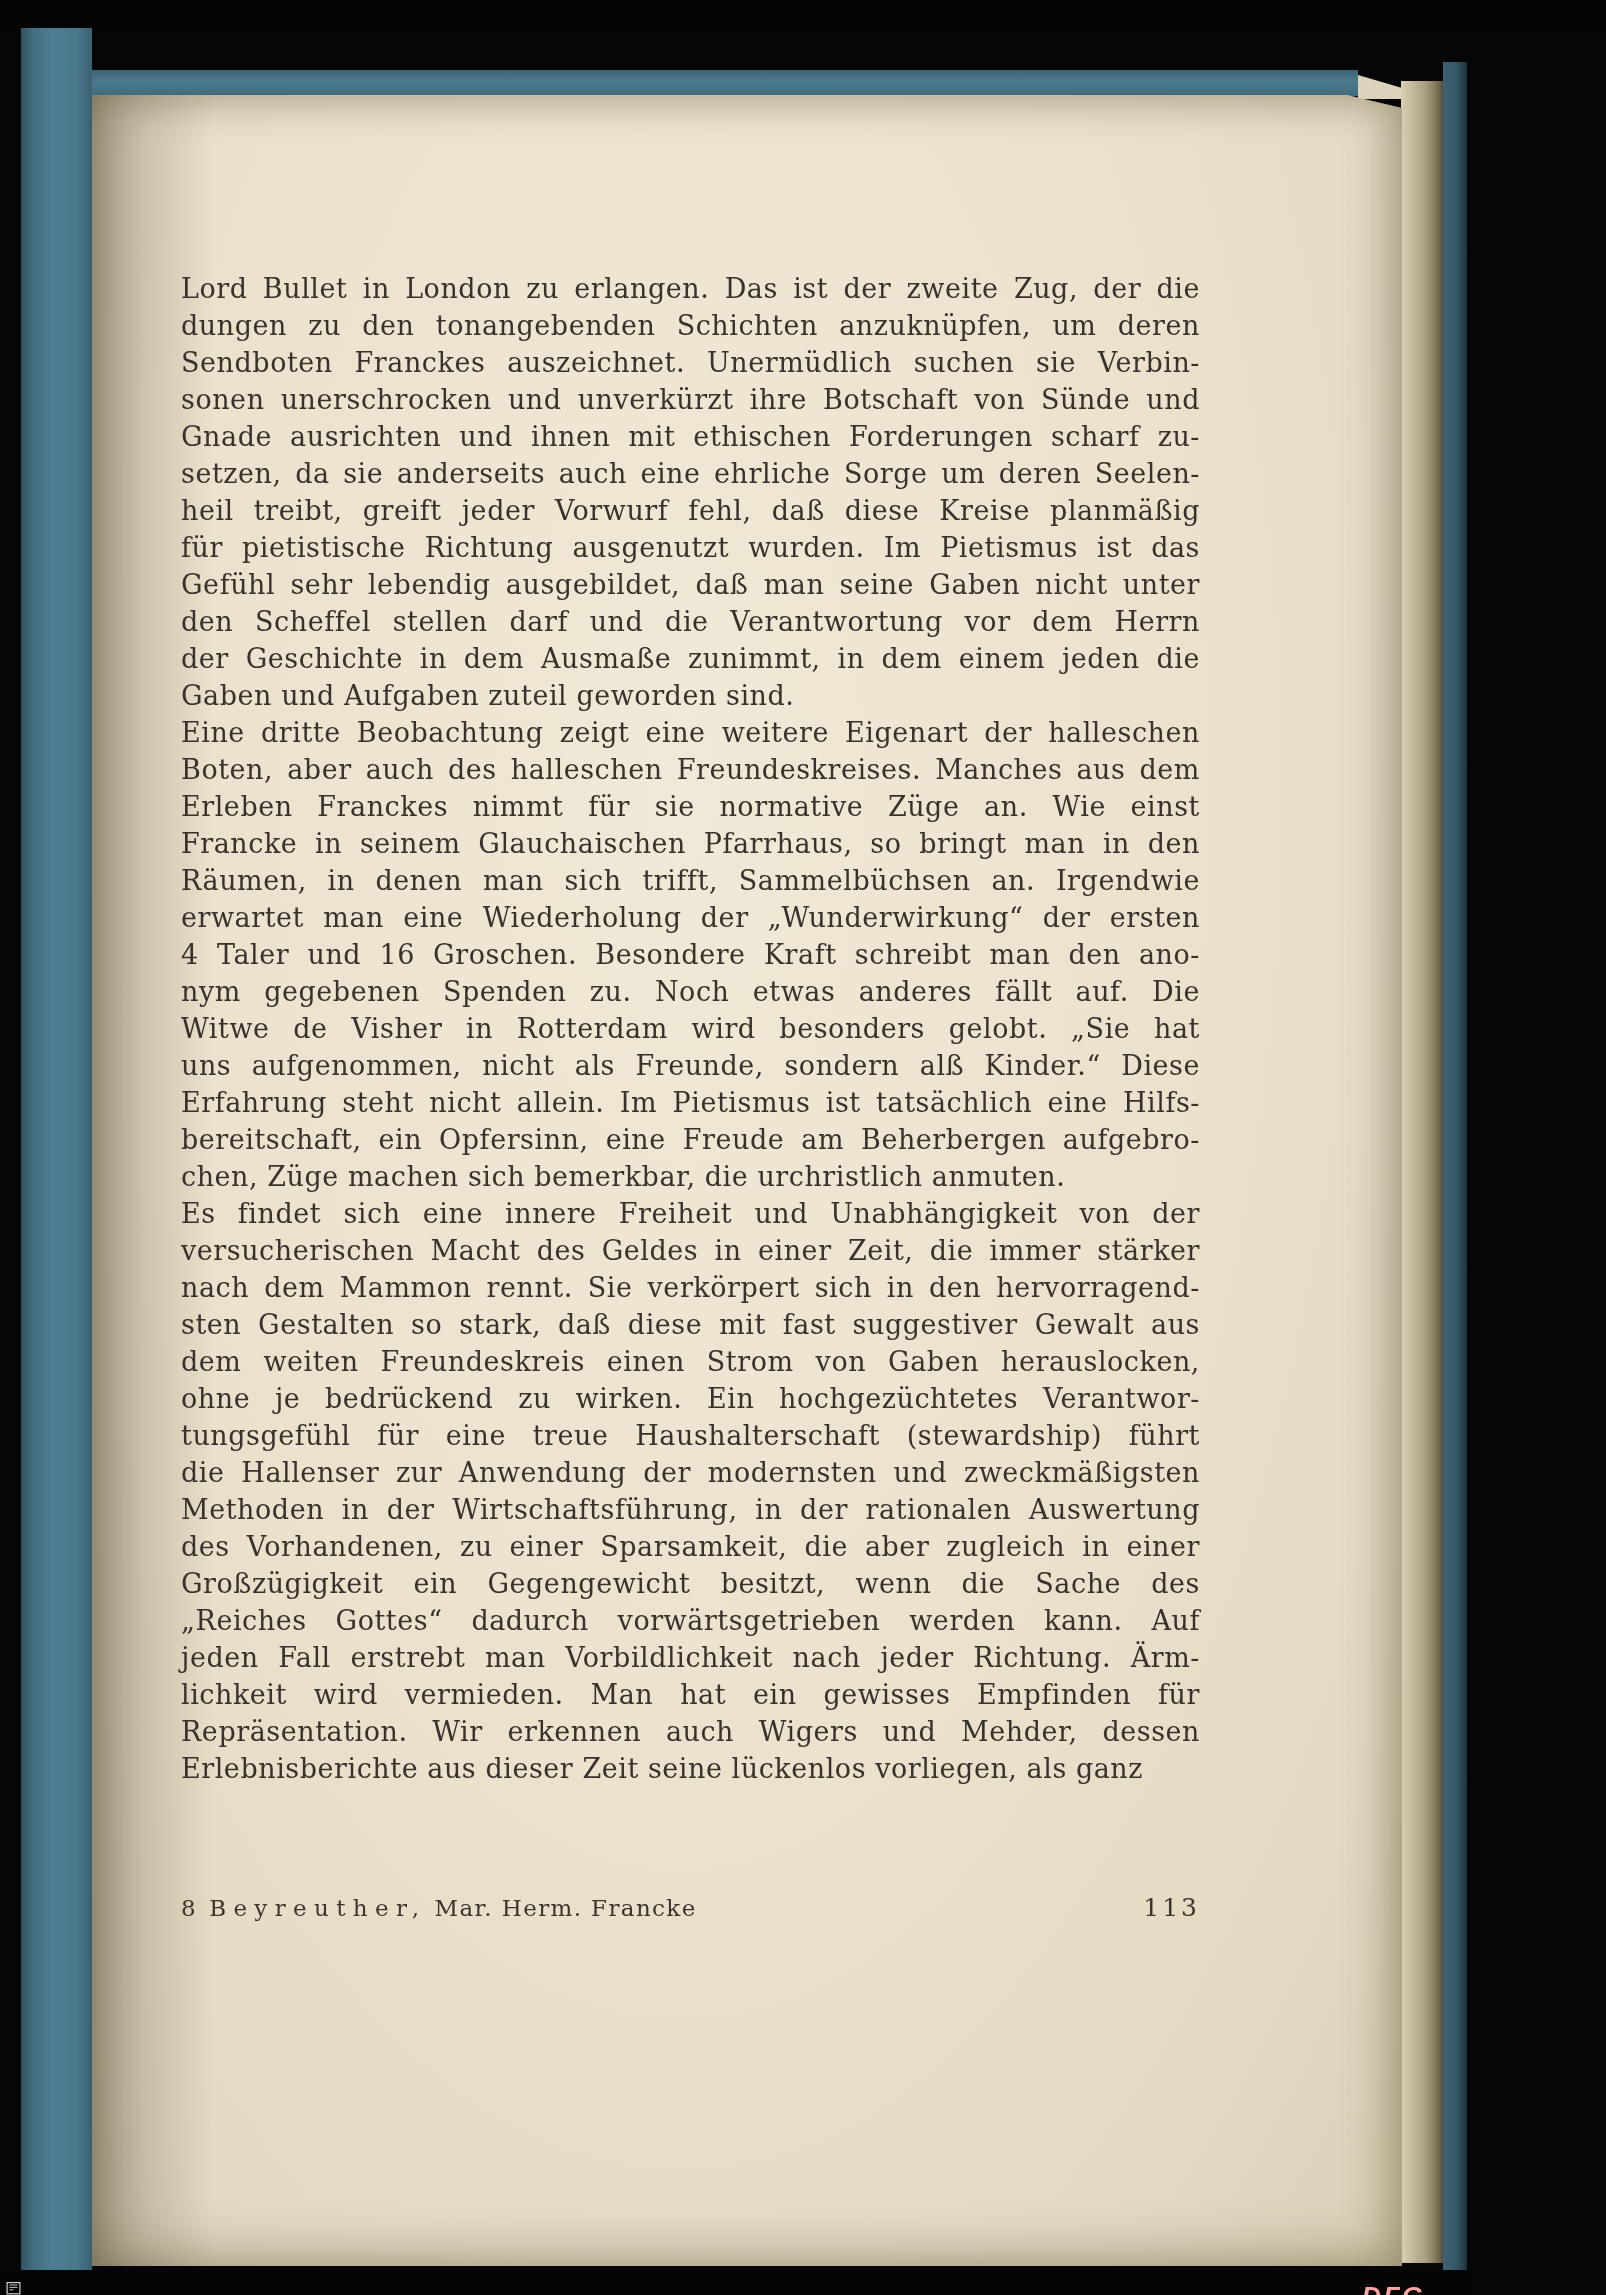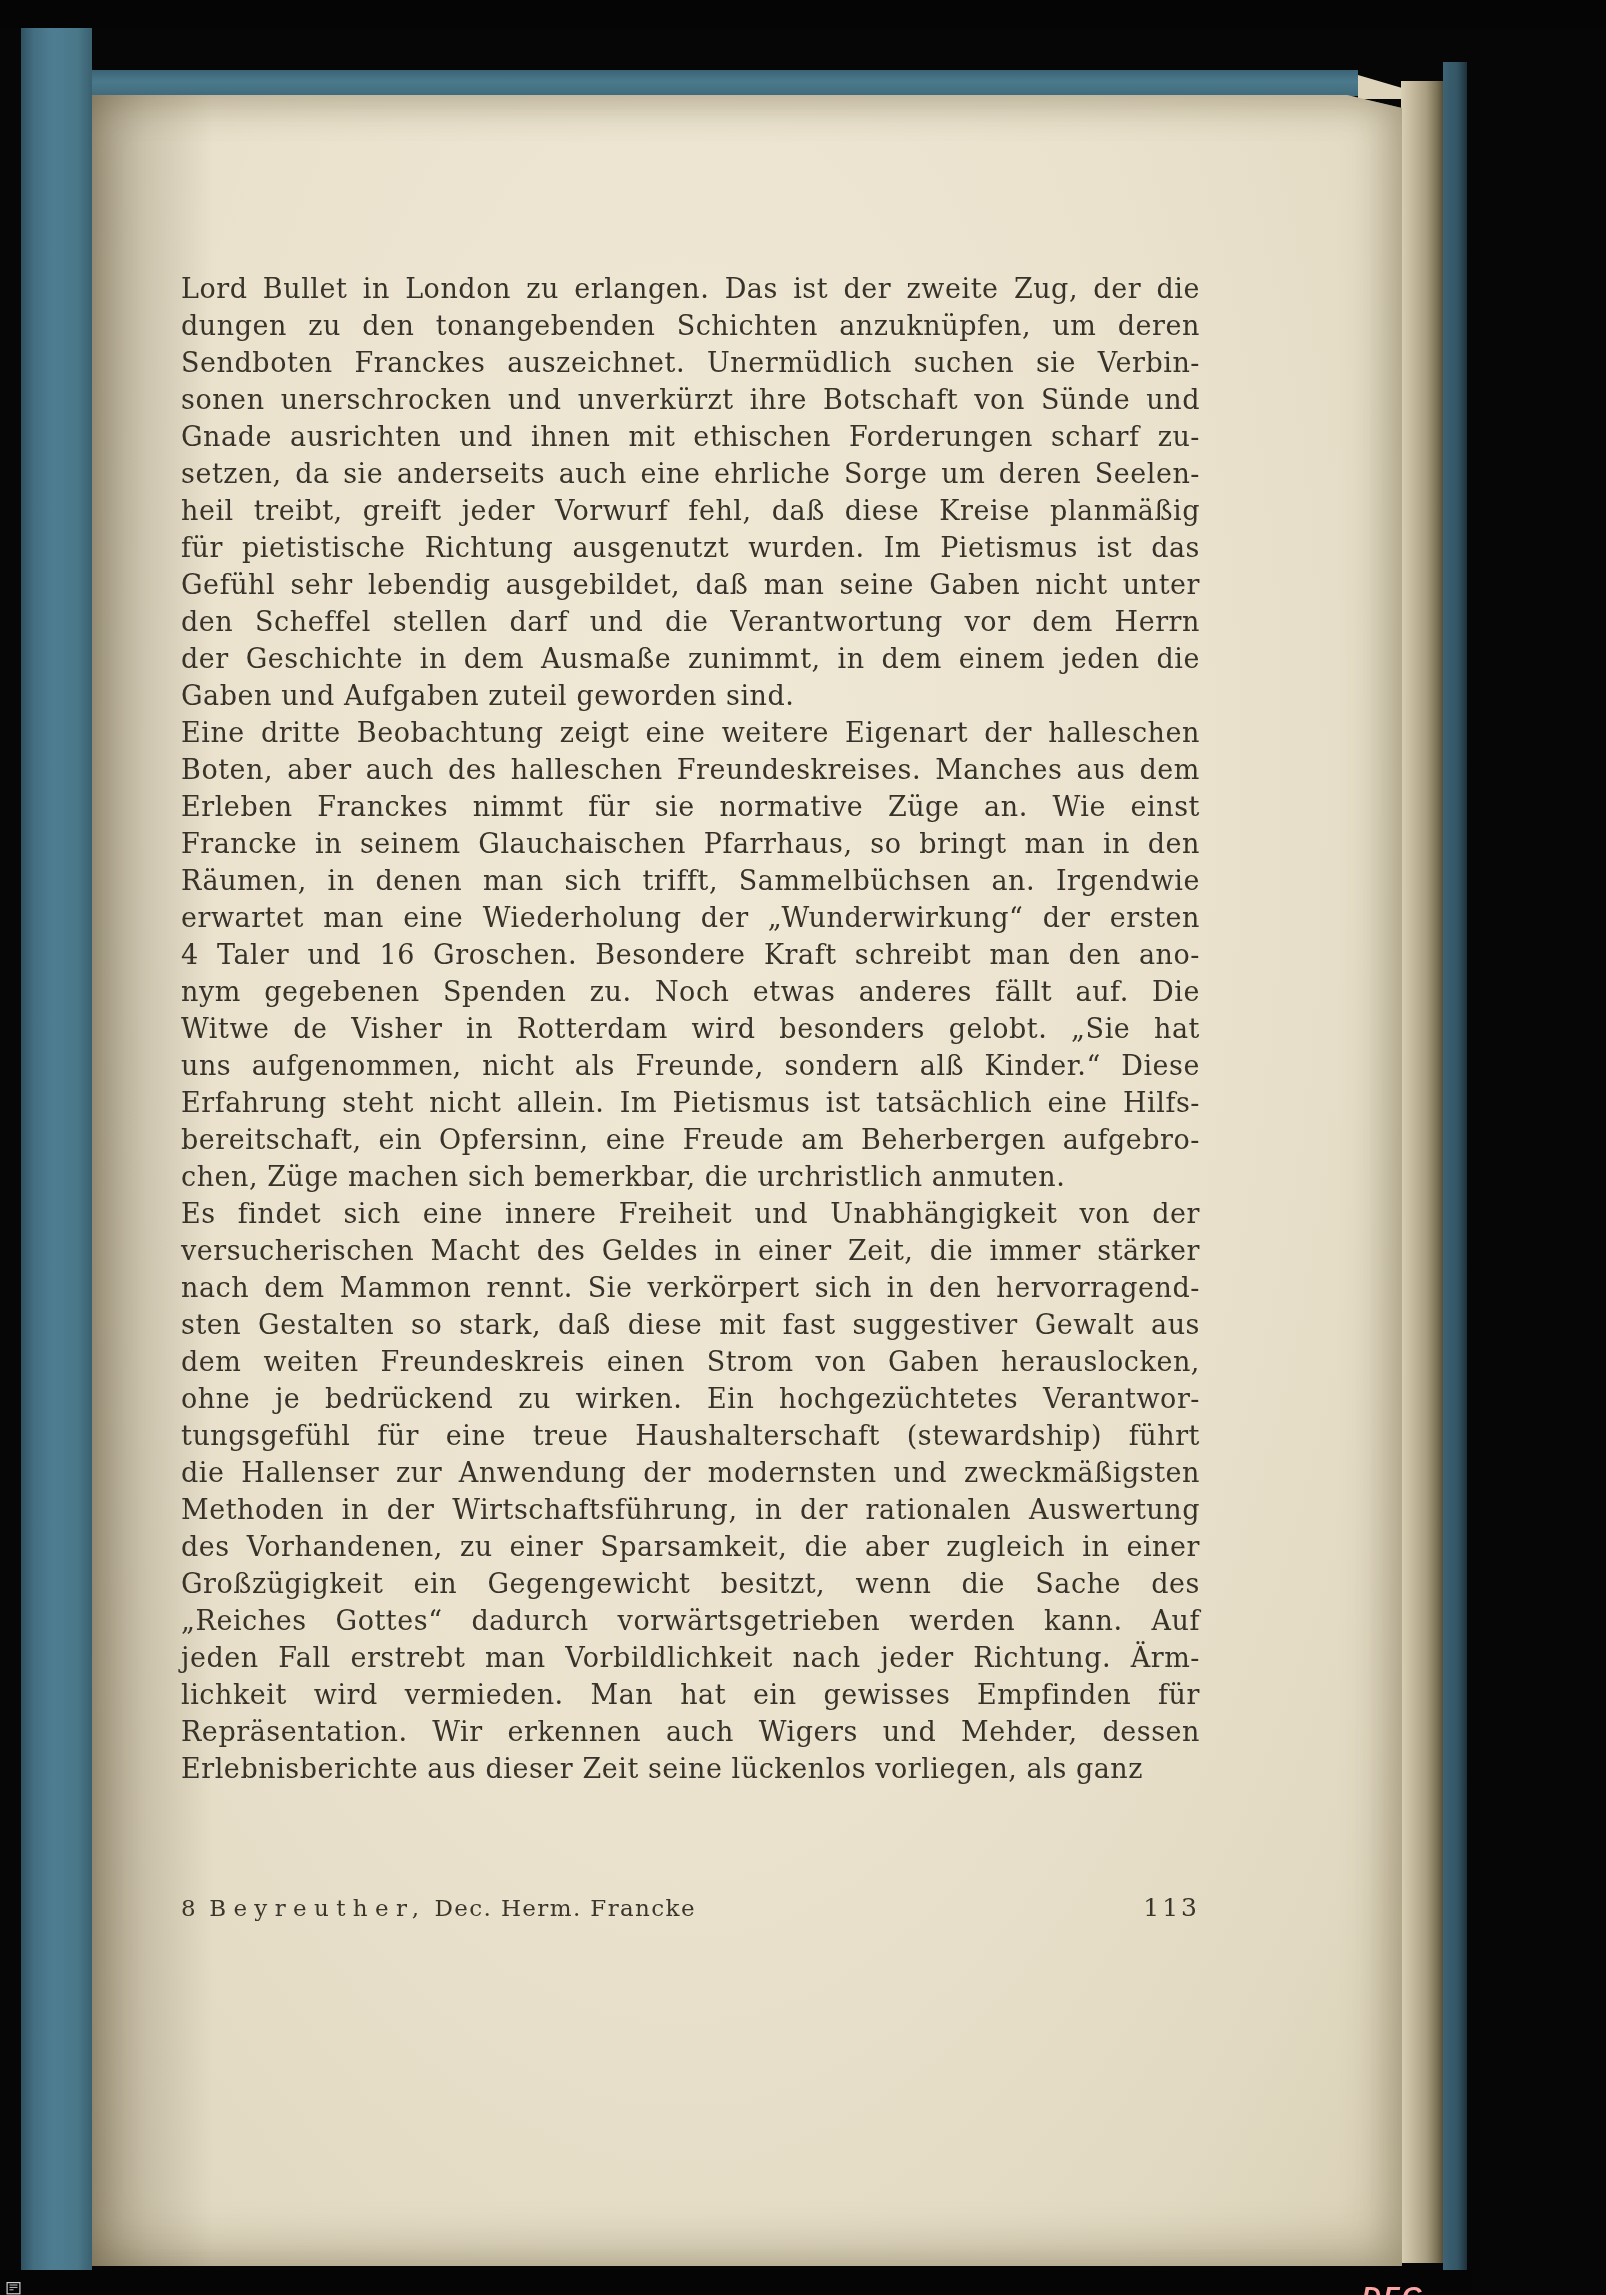--- a/index.html
+++ b/index.html
@@ -148,21 +148,21 @@
         <div class="text-line">Großzügigkeit ein Gegengewicht besitzt, wenn die Sache des</div>
         <div class="text-line">„Reiches Gottes“ dadurch vorwärtsgetrieben werden kann. Auf</div>
         <div class="text-line">jeden Fall erstrebt man Vorbildlichkeit nach jeder Richtung. Ärm-</div>
         <div class="text-line">lichkeit wird vermieden. Man hat ein gewisses Empfinden für</div>
         <div class="text-line">Repräsentation. Wir erkennen auch Wigers und Mehder, dessen</div>
         <div class="text-line last">Erlebnisberichte aus dieser Zeit seine lückenlos vorliegen, als ganz</div>
       </div>
 
     <div class="page-footer">
       <div>
-        <span class="sig-num">8</span><span class="author-spaced">Beyreuther,</span><span class="title-rest">Dec. Herm. Francke</span>
+        <span class="sig-num">8</span><span class="author-spaced">Beyreuther,</span><span class="title-rest">Mar. Herm. Francke</span>
       </div>
       <div class="page-number">113</div>
     </div>
   </div>
 
   <div class="scan-bar">
     <div class="library-badge">
       <svg width="21" height="32" viewBox="0 0 26 40">
         <rect x="5" y="2" width="16" height="14" fill="none" stroke="#cfcfcf" stroke-width="1.5"></rect>
         <path d="M8 5 L18 5 M8 8 L18 8 M8 11 L13 11" stroke="#cfcfcf" stroke-width="1.2" fill="none"></path>

